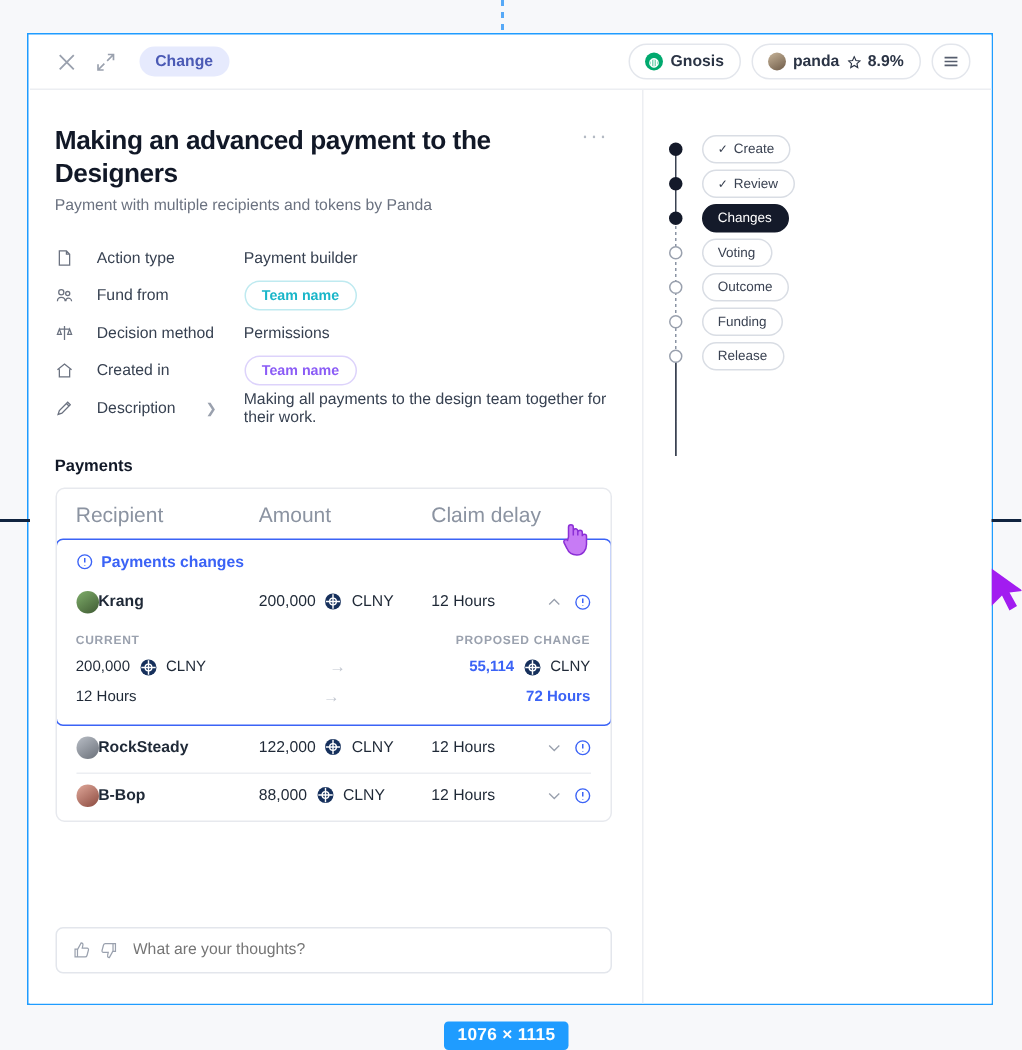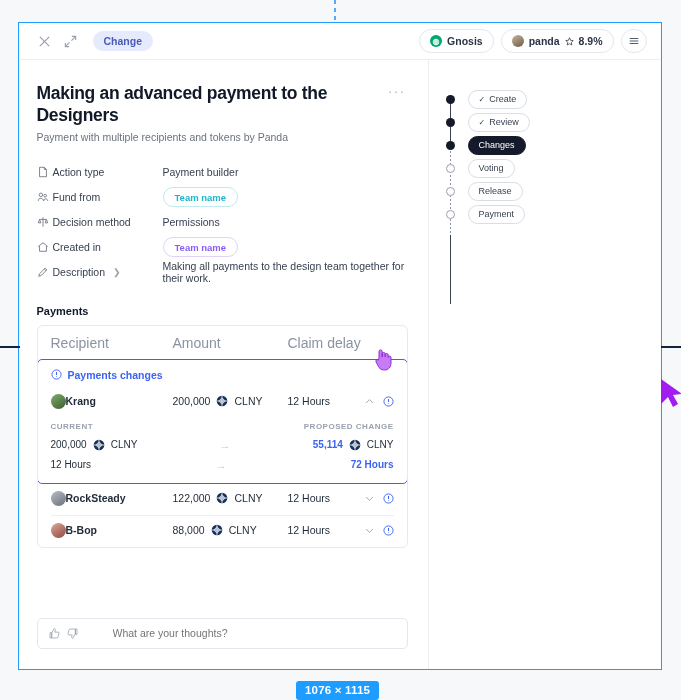--- a/index.html
+++ b/index.html
@@ -63,21 +63,21 @@
   .main { width: 408px; flex: none; padding: 22px 20px 0 17px; display: flex; flex-direction: column; min-height: 0; }
   .side { flex: 1; border-left: 1px solid #eceef2; padding: 28px 0 0 11px; }
 
   .title-row { display: flex; align-items: flex-start; }
   h1 { font-size: 17.5px; line-height: 22px; color: #111827; font-weight: 700; letter-spacing: -.3px; flex: 1; }
   .dots { color: #b4bac4; font-size: 15px; line-height: 14px; padding: 2px 2px 0 6px; cursor: pointer; letter-spacing:1px; }
   .subtitle { font-size: 10.5px; color: #6b7280; margin-top: 5px; }
 
   .meta { margin-top: 17px; }
   .mrow { display: flex; align-items: center; min-height: 25px; }
-  .mlabel { width: 126px; flex: none; display: flex; align-items: center; gap: 4px; font-size: 10.5px; color: #374151; }
+  .mlabel { width: 126px; flex: none; display: flex; align-items: center; gap: 16px; font-size: 10.5px; color: #374151; }
   .mi { width: 12px; height: 12px; color: #6b7280; flex: none; }
   .mval { font-size: 10.5px; color: #374151; }
   .caret-sm { color: #9aa1ae; font-size: 9px; margin-left: 4px; }
   .team-chip {
     display: inline-block; font-size: 9.5px; font-weight: 600; padding: 3.5px 11px; border-radius: 11px;
     border: 1px solid; background: #fff;
   }
   .team-teal { color: #1ab6c9; border-color: #bfeaf0; }
   .team-purple { color: #8b5cf6; border-color: #ddd3fb; }
 
@@ -121,21 +121,21 @@
 
   .hand-cursor { position: absolute; left: 372px; top: 346px; width: 22px; height: 26px; z-index: 6; }
 
   .spacer { flex: 1; }
   .cbox {
     display: flex; align-items: center; gap: 10px; height: 31px; margin: 0 0 20px;
     border: 1px solid #e3e6ec; border-radius: 5px; padding: 0 10px;
   }
   .tb-icons { display: flex; gap: 5px; color: #9aa1ae; }
   .tb-icons svg { width: 13px; height: 13px; }
-  .cbox input { border: 0; outline: 0; font-size: 10.5px; color: #9aa1ae; font-family: inherit; flex: 1; background: transparent; margin-left: 24px; }
+  .cbox input { border: 0; outline: 0; font-size: 10.5px; color: #9aa1ae; font-family: inherit; flex: 1; background: transparent; }
 
   
   .tl { position: relative; padding-left: 6px; }
   .tl-row { display: flex; align-items: center; height: 23px; position: relative; }
   .node { width: 9px; height: 9px; border-radius: 50%; flex: none; position: relative; z-index: 2; background: #fff; }
   .node.done { background: #141a2a; border: 0; }
   .node.todo { border: 1.3px solid #9aa1ae; }
   .tstep {
     margin-left: 13px; border: 1px solid #d9dde4; border-radius: 11px; padding: 3.5px 10px;
     font-size: 9px; color: #3a4252; background: #fff; display: flex; align-items: center; gap: 4px; white-space: nowrap;
@@ -454,25 +454,29 @@
           <div class="tl-row">
             <span class="node done"></span>
             <span class="tstep active">Changes</span>
           </div>
           <div class="tl-row">
             <span class="node todo"></span>
             <span class="tstep">Voting</span>
           </div>
           <div class="tl-row">
             <span class="node todo"></span>
+            <span class="tstep">Outcome</span>
+          </div>
+          <div class="tl-row">
+            <span class="node todo"></span>
+            <span class="tstep">Funding</span>
+          </div>
+          <div class="tl-row">
+            <span class="node todo"></span>
             <span class="tstep">Release</span>
-          </div>
-          <div class="tl-row">
-            <span class="node todo"></span>
-            <span class="tstep">Payment</span>
           </div>
         </div>
       </div>
     </div>
   </div>
 
   <svg class="hand-cursor" viewBox="0 0 22 26">
     <path d="M7 12 V5.5 a1.6 1.6 0 0 1 3.2 0 V11 V8 a1.5 1.5 0 0 1 3 0 v3 V9 a1.5 1.5 0 0 1 3 0 v2.5 V11.5 a1.4 1.4 0 0 1 2.8 0 v5.5 c0 4-2.6 7-6.4 7 -3.6 0-5.6-1.8-6.6-4.3 L4 15.8 a1.5 1.5 0 0 1 2.4-1.7 Z" fill="#c77bf5" stroke="#8b2fd6" stroke-width="1"></path>
   </svg>
 </div>

